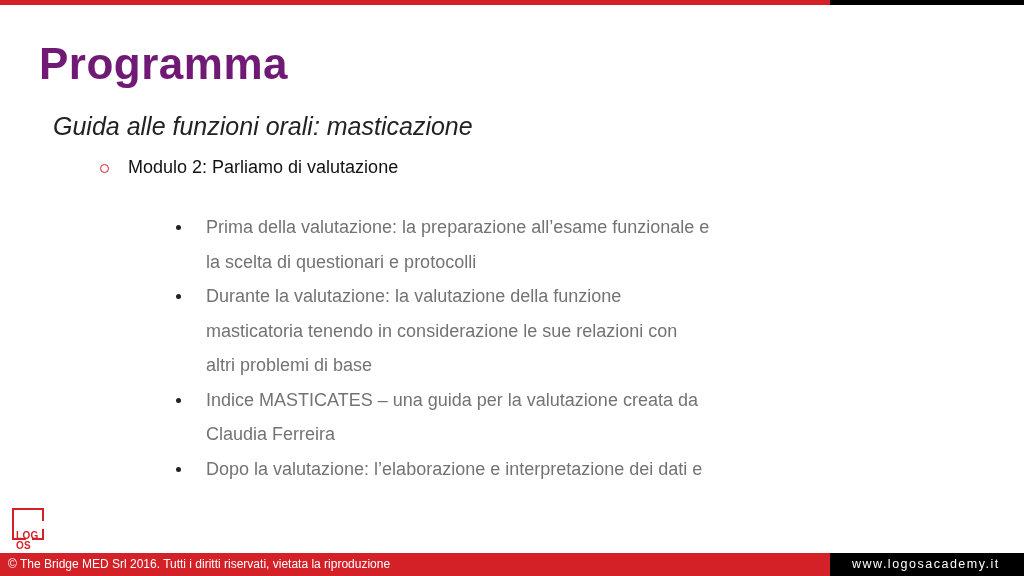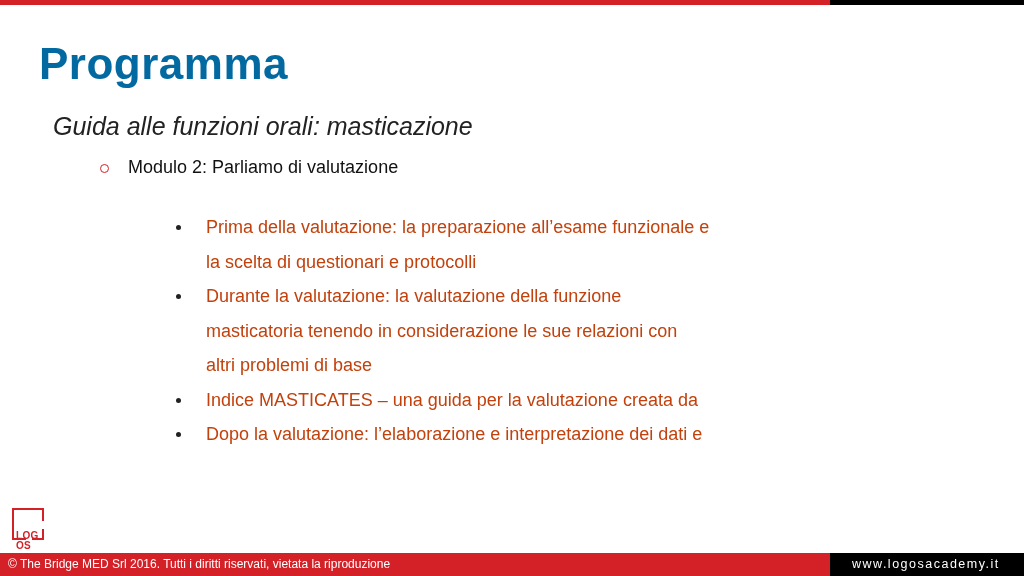--- a/index.html
+++ b/index.html
@@ -1,25 +1,25 @@
 <!DOCTYPE html>
 <html><head>
 <meta charset="utf-8">
 <style>
   html, body { margin:0; padding:0; }
   body { width:1024px; height:576px; position:relative; overflow:hidden; background:#ffffff; font-family:"Liberation Sans", sans-serif; }
   .topbar-red { position:absolute; left:0; top:0; width:830px; height:5px; background:#d42027; }
   .topbar-black { position:absolute; left:830px; top:0; width:194px; height:5px; background:#000; }
-  .title { position:absolute; left:39px; top:38px; font-size:44px; font-weight:bold; color:#0369a1; letter-spacing:0.5px; margin:0; line-height:52px; }
+  .title { position:absolute; left:39px; top:38px; font-size:44px; font-weight:bold; color:#701a75; letter-spacing:0.5px; margin:0; line-height:52px; }
   .subtitle { position:absolute; left:39px; top:96px; font-size:25px; font-style:italic; color:#222; margin:14px; line-height:32px; }
   .module { position:absolute; left:100px; top:157px; display:flex; align-items:center; }
   .module .bullet-o { width:7px; height:7px; border:1.5px solid #d42027; border-radius:50%; margin-right:19px; margin-top:2px; }
   .module .label { font-size:18px; font-weight:normal; color:#111; }
   .list { position:absolute; left:172px; top:210px; width:660px; margin:0; padding:0; list-style:none; }
-  .list li { position:relative; padding-left:34px; font-size:18px; color:#c2410c; line-height:34.5px; }
+  .list li { position:relative; padding-left:34px; font-size:18px; color:#737373; line-height:34.5px; }
   .list li .dot { position:absolute; left:4px; top:15px; width:5px; height:5px; background:#222; border-radius:50%; }
   .logo { position:absolute; left:12px; top:508px; width:32px; height:32px; }
   .logo .frame { position:absolute; inset:0; border:2px solid #d42027; box-sizing:border-box; }
   .logo .gap { position:absolute; right:-2px; top:13px; width:4px; height:8px; background:#fff; }
   .logo .gap2 { position:absolute; left:14px; bottom:-2px; width:6px; height:4px; background:#fff; }
   .logo .txt { position:absolute; left:4px; top:23px; font-size:10px; font-weight:bold; color:#d42027; line-height:10px; letter-spacing:0.3px; }
   .footer-red { position:absolute; left:0; top:553px; width:830px; height:23px; background:#d42027; }
   .footer-black { position:absolute; left:830px; top:553px; width:194px; height:23px; background:#000; }
   .footer-text { position:absolute; left:8px; top:556px; font-size:12px; color:#fff; line-height:16px; }
   .footer-url { position:absolute; left:852px; top:556px; font-size:12.5px; color:#fff; letter-spacing:1.5px; line-height:16px; }
@@ -46,20 +46,21 @@
   </li>
   <li>
     <span class="dot"></span>
     <span>Durante la valutazione: la valutazione della funzione</span><br>
     <span>masticatoria tenendo in considerazione le sue relazioni con</span><br>
     <span>altri problemi di base</span>
   </li>
   <li>
     <span class="dot"></span>
     <span>Indice MASTICATES – una guida per la valutazione creata da</span><br>
+    <span>Claudia Ferreira</span>
   </li>
   <li>
     <span class="dot"></span>
     <span>Dopo la valutazione: l’elaborazione e interpretazione dei dati e</span><br>
   </li>
 </ul>
 
 <div class="logo">
   <div class="frame"></div>
   <div class="gap"></div>

